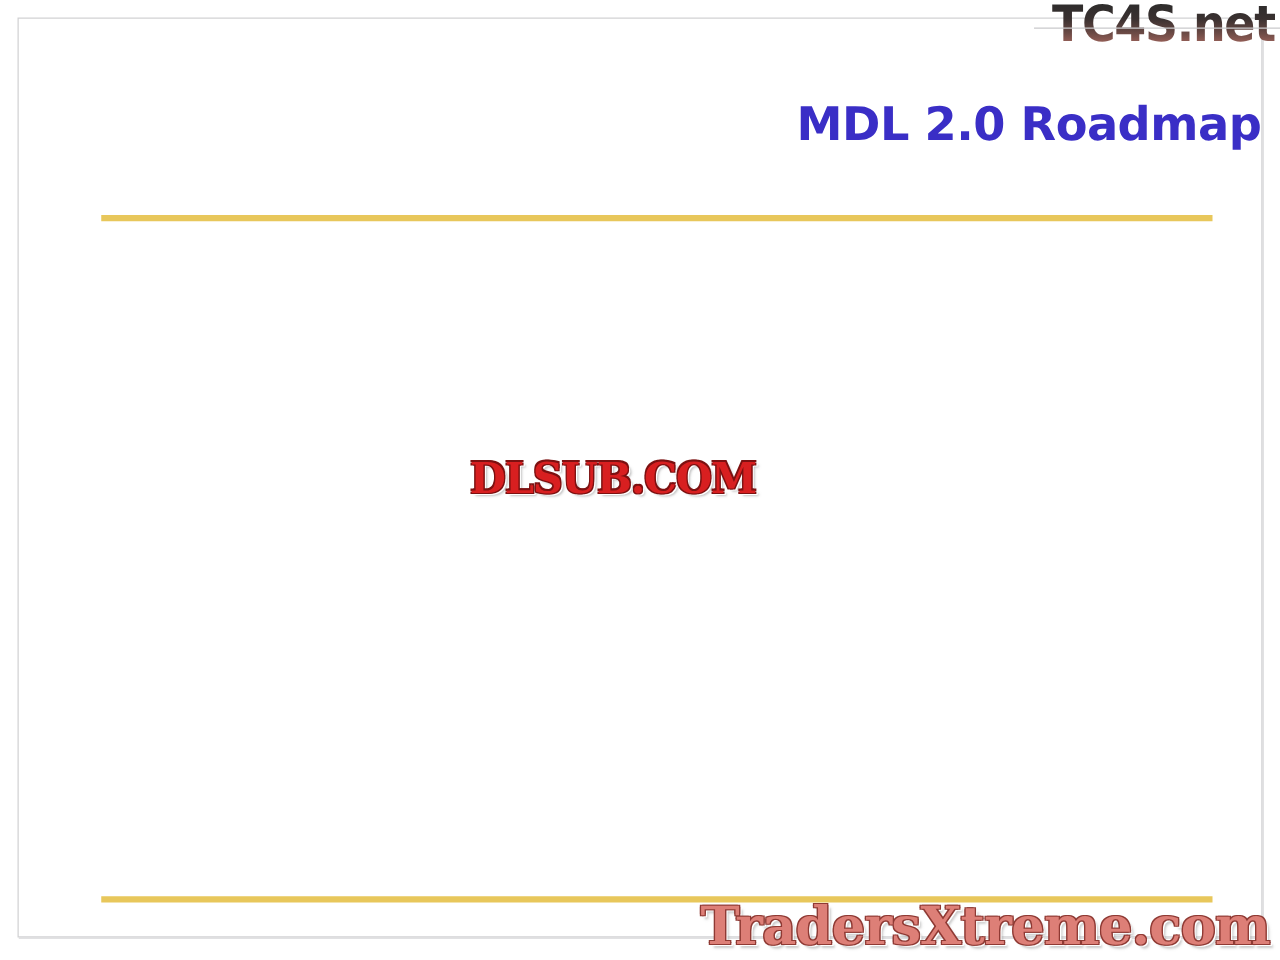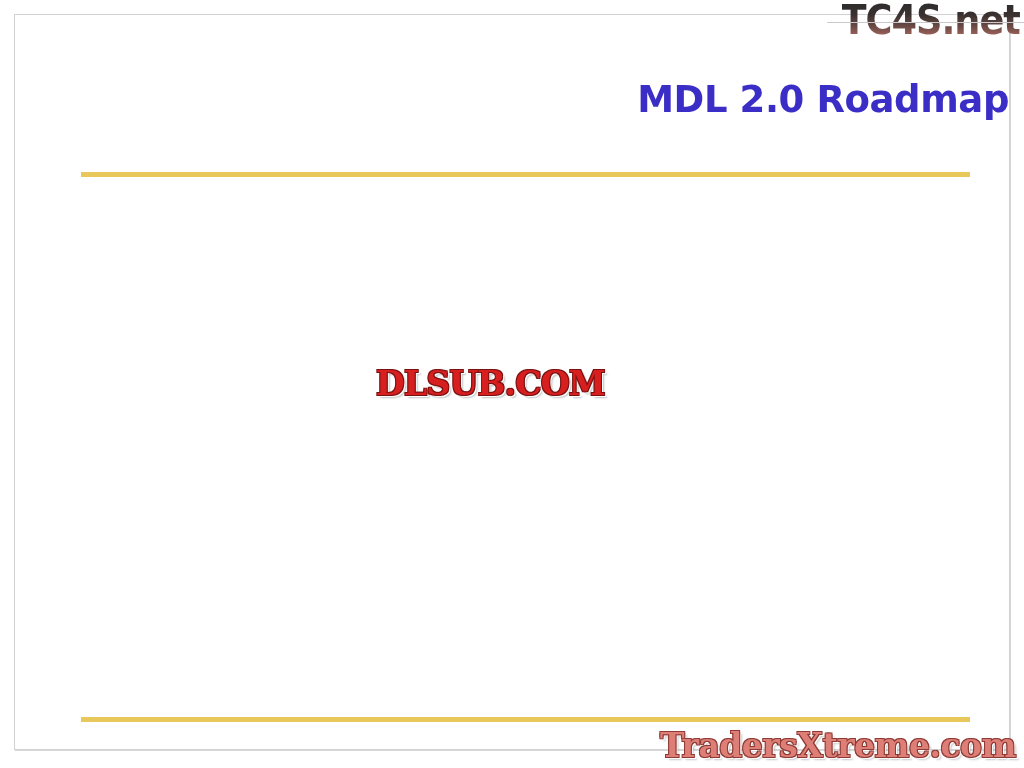--- a/index.html
+++ b/index.html
@@ -152,21 +152,21 @@
        3px  3px 2px rgba(140,140,140,0.55);
   }
 
   
   #watermark-traders {
     position: absolute;
     right: 8px;
     bottom: 6px;
     font-family: "DejaVu Serif", "Liberation Serif", serif;
     font-weight: bold;
-    font-size: 33px;
+    font-size: 42px;
     line-height: 1;
     letter-spacing: -0.5px;
     color: #dd7f77;
     white-space: nowrap;
     text-shadow:
       -1px -1px 0 #8f3a34,
        1px -1px 0 #8f3a34,
       -1px  1px 0 #8f3a34,
        1px  1px 0 #8f3a34,
        2px  2px 0 #ffffff,

